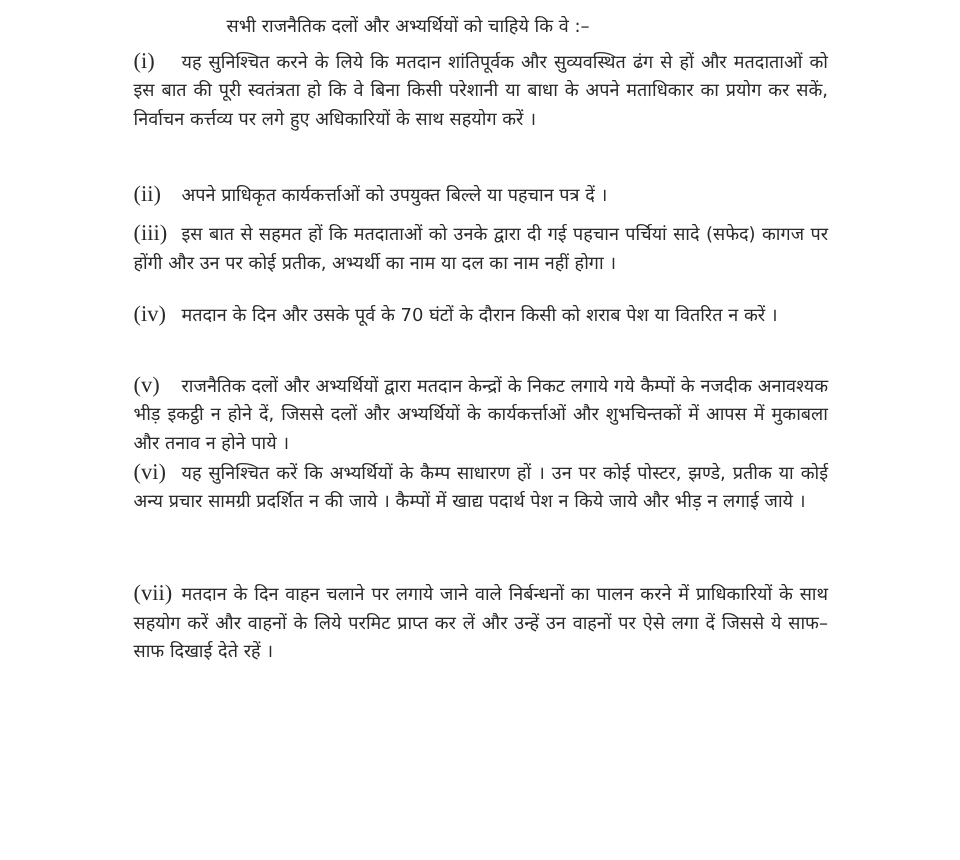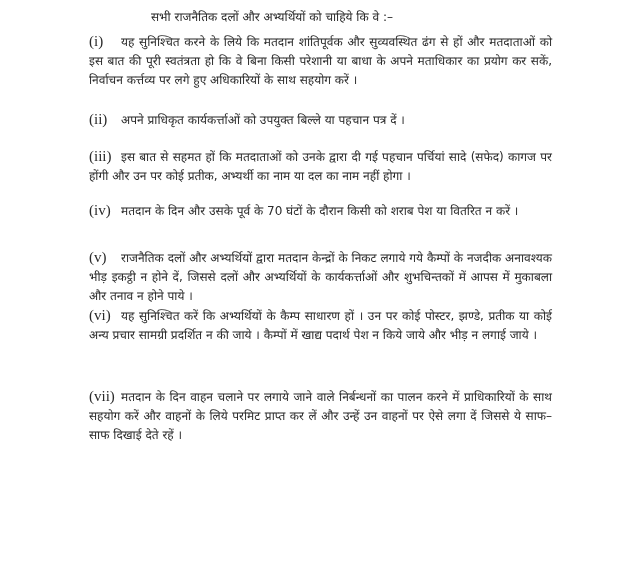--- a/index.html
+++ b/index.html
@@ -9,21 +9,21 @@
   .item { position:absolute; left:89px; width:463px; font-size:12px; line-height:19px; text-align:justify; }
   .num { font-family:"Liberation Serif", serif; font-size:15px; display:inline-block; min-width:32px; }
 </style>
 </head>
 <body>
 
 <div class="intro">सभी राजनैतिक दलों और अभ्यर्थियों को चाहिये कि वे :–</div>
 
 <div class="item" style="top:32px"><span class="num">(i)</span><span>यह सुनिश्चित करने के लिये कि मतदान शांतिपूर्वक और सुव्यवस्थित ढंग से हों और मतदाताओं को इस बात की पूरी स्वतंत्रता हो कि वे बिना किसी परेशानी या बाधा के अपने मताधिकार का प्रयोग कर सकें, निर्वाचन कर्त्तव्य पर लगे हुए अधिकारियों के साथ सहयोग करें ।</span></div>
 
-<div class="item" style="top:110px"><span class="num">(ii)</span><span>अपने प्राधिकृत कार्यकर्त्ताओं को उपयुक्त बिल्ले या पहचान पत्र दें ।</span></div>
+<div class="item" style="top:121px"><span class="num">(ii)</span><span>अपने प्राधिकृत कार्यकर्त्ताओं को उपयुक्त बिल्ले या पहचान पत्र दें ।</span></div>
 
 <div class="item" style="top:147px"><span class="num">(iii)</span><span>इस बात से सहमत हों कि मतदाताओं को उनके द्वारा दी गई पहचान पर्चियां सादे (सफेद) कागज पर होंगी और उन पर कोई प्रतीक, अभ्यर्थी का नाम या दल का नाम नहीं होगा ।</span></div>
 
 <div class="item" style="top:201px"><span class="num">(iv)</span><span>मतदान के दिन और उसके पूर्व के 70 घंटों के दौरान किसी को शराब पेश या वितरित न करें ।</span></div>
 
 <div class="item" style="top:248px"><span class="num">(v)</span><span>राजनैतिक दलों और अभ्यर्थियों द्वारा मतदान केन्द्रों के निकट लगाये गये कैम्पों के नजदीक अनावश्यक भीड़ इकट्ठी न होने दें, जिससे दलों और अभ्यर्थियों के कार्यकर्त्ताओं और शुभचिन्तकों में आपस में मुकाबला और तनाव न होने पाये ।</span></div>
 
 <div class="item" style="top:306px"><span class="num">(vi)</span><span>यह सुनिश्चित करें कि अभ्यर्थियों के कैम्प साधारण हों । उन पर कोई पोस्टर, झण्डे, प्रतीक या कोई अन्य प्रचार सामग्री प्रदर्शित न की जाये । कैम्पों में खाद्य पदार्थ पेश न किये जाये और भीड़ न लगाई जाये ।</span></div>
 
 <div class="item" style="top:387px"><span class="num">(vii)</span><span>मतदान के दिन वाहन चलाने पर लगाये जाने वाले निर्बन्धनों का पालन करने में प्राधिकारियों के साथ सहयोग करें और वाहनों के लिये परमिट प्राप्त कर लें और उन्हें उन वाहनों पर ऐसे लगा दें जिससे ये साफ–साफ दिखाई देते रहें ।</span></div>

